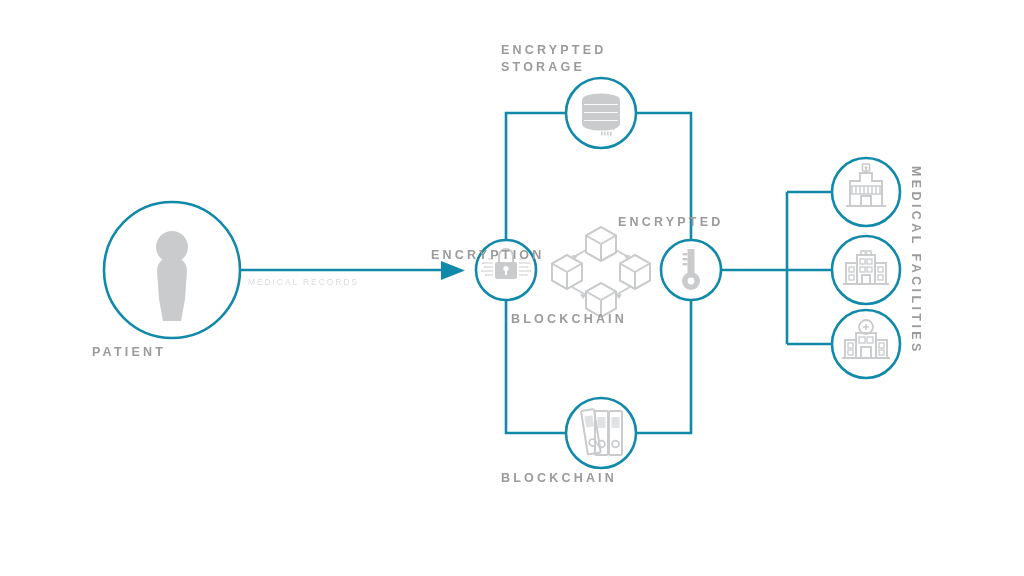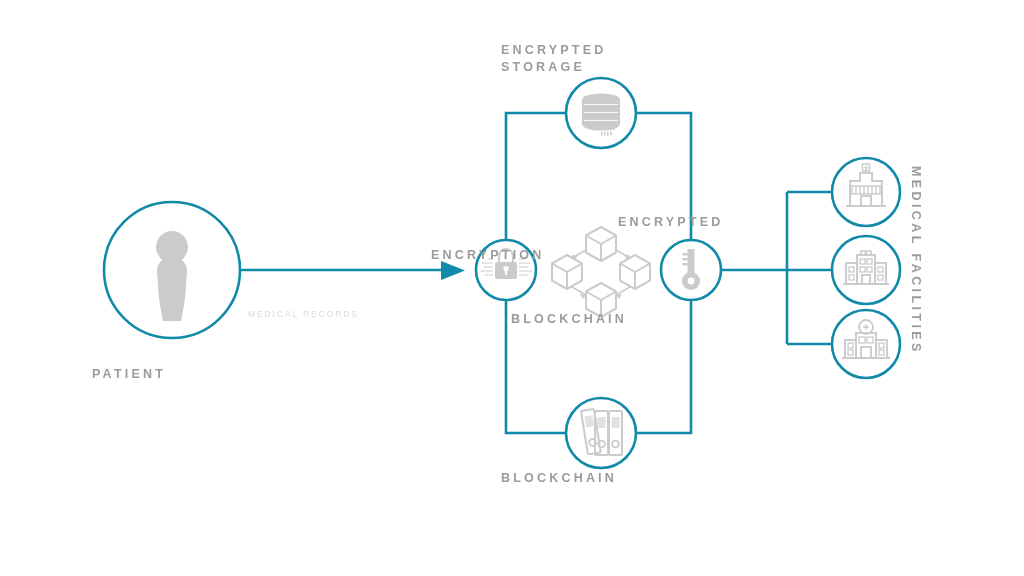--- a/index.html
+++ b/index.html
@@ -16,21 +16,21 @@
     color:#9b9b9b;
     font-weight:700;
     letter-spacing:3.2px;
     font-size:12.5px;
     white-space:pre;
     text-align:left;
     line-height:17px;
     user-select:none;
   }
   .lbl.small{
-    font-size:8.5px;font-weight:400;letter-spacing:1.9px;color:#d8dcdd;margin-top:32px;
+    font-size:8.5px;font-weight:400;letter-spacing:1.9px;color:#d8dcdd;
   }
   .lbl.vert{
     letter-spacing:3.4px;
     transform-origin:0 0;
   }
 </style>
 </head>
 <body>
 
 <div id="stage">
@@ -253,21 +253,21 @@
         <circle cx="0" cy="-17" r="7" stroke-width="1.8"></circle>
         <g stroke-width="1.5">
           <line x1="-3" y1="-17" x2="3" y2="-17"></line>
           <line x1="0" y1="-20" x2="0" y2="-14"></line>
         </g>
       </g>
     </g>
 
   </svg>
 
-  <div class="lbl" style="left:92px;top:366px;width:160px;">PATIENT</div>
+  <div class="lbl" style="left:92px;top:344px;width:160px;">PATIENT</div>
 
   <div class="lbl small" style="left:248px;top:274px;width:145px;">MEDICAL RECORDS</div>
 
   <div class="lbl" style="left:431px;top:214px;width:150px;margin-top:33px;">ENCRYPTION</div>
 
   <div class="lbl" style="left:618px;top:214px;width:150px;">ENCRYPTED</div>
 
   <div style="position:absolute;left:501px;top:42px;width:200px;text-align:center;">
     <div class="lbl" style="position:static;width:100%;">ENCRYPTED</div>
     <div class="lbl" style="position:static;width:100%;">STORAGE</div>

